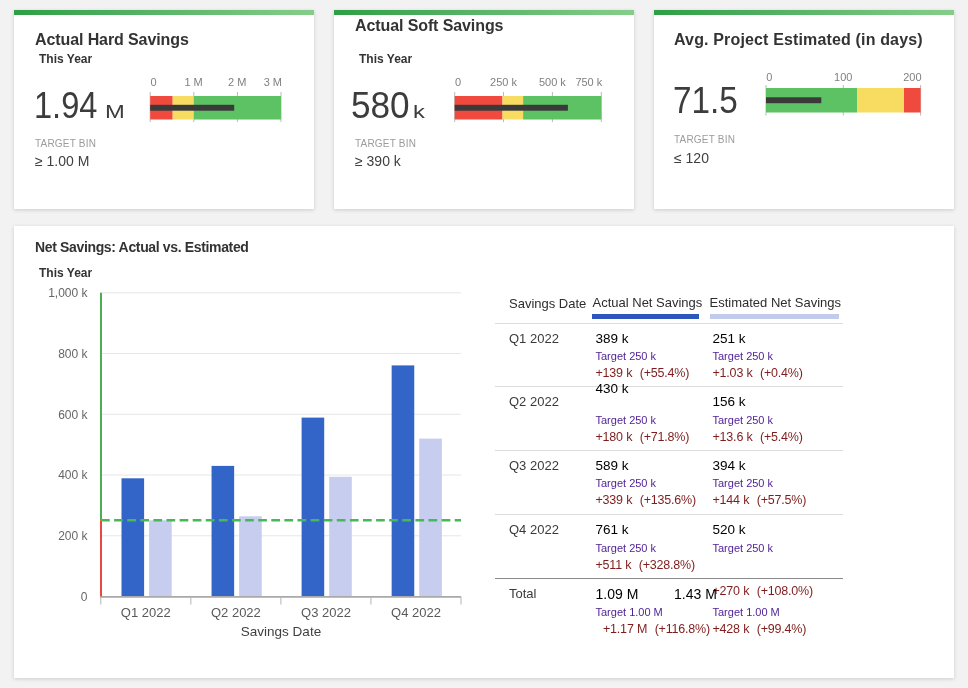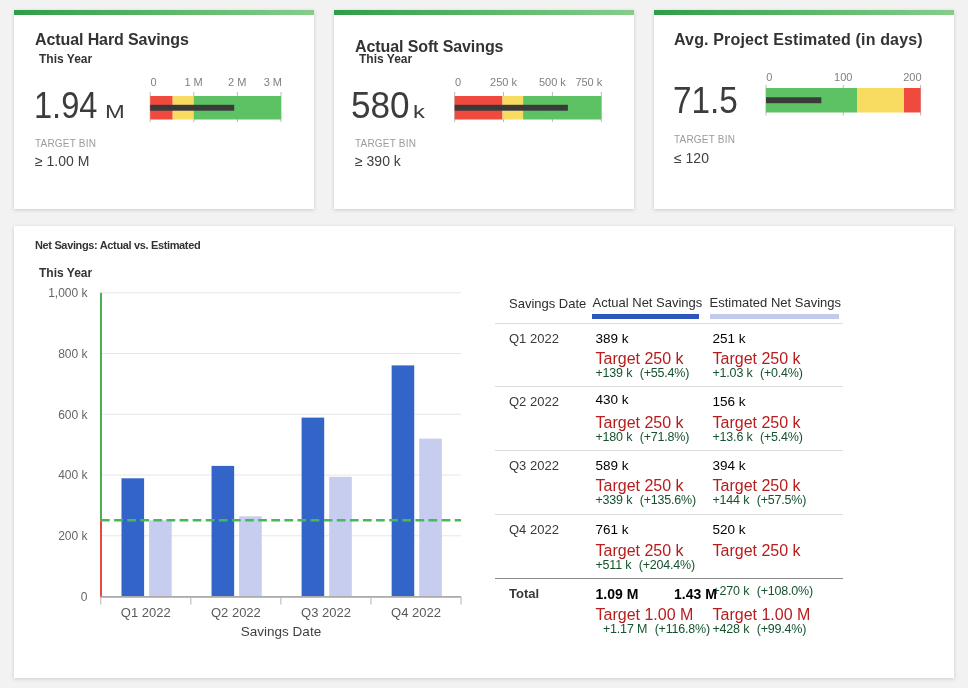--- a/index.html
+++ b/index.html
@@ -30,21 +30,21 @@
     <div class="accent" style="background:none"></div>
   </div>
 
 <div class="abs t1" style="left:35px;top:31px">Actual Hard Savings</div>
 <div class="abs t2" style="left:39px;top:52px">This Year</div>
 <div class="abs val" style="left:34px;top:87px;transform:scaleX(.88)">1.94</div>
 <div class="abs suf" style="left:104.5px;top:101px">M</div>
 <div class="abs tbin" style="left:35px;top:137.5px">TARGET BIN</div>
 <div class="abs binv" style="left:35px;top:153px">≥ 1.00 M</div>
 
-<div class="abs t1" style="left:355px;top:38px">Actual Soft Savings</div>
+<div class="abs t1" style="left:355px;top:17px">Actual Soft Savings</div>
 <div class="abs t2" style="left:359px;top:52px">This Year</div>
 <div class="abs val" style="left:351px;top:87px;transform:scaleX(.95)">580</div>
 <div class="abs suf" style="left:412.5px;top:101px">k</div>
 <div class="abs tbin" style="left:355px;top:137.5px">TARGET BIN</div>
 <div class="abs binv" style="left:355px;top:153px">≥ 390 k</div>
 
 <div class="abs t1" style="left:674px;top:31px;letter-spacing:0.15px">Avg. Project Estimated (in days)</div>
 <div class="abs val" style="left:672.5px;top:82px;transform:scaleX(.9)">71.5</div>
 <div class="abs tbin" style="left:674px;top:134px">TARGET BIN</div>
 <div class="abs binv" style="left:674px;top:150px">≤ 120</div>
@@ -97,21 +97,21 @@
     <line x1="10" y1="25" x2="10" y2="55.5"></line>
     <line x1="87.3" y1="25" x2="87.3" y2="55.5"></line>
     <line x1="164.6" y1="25" x2="164.6" y2="55.5"></line>
   </g>
   <rect x="10" y="28" width="91" height="24.5" fill="#5cc263"></rect>
   <rect x="101" y="28" width="47" height="24.5" fill="#f8dc62"></rect>
   <rect x="148" y="28" width="16.6" height="24.5" fill="#f04a3e"></rect>
   <rect x="10" y="37.3" width="55.3" height="5.9" fill="#3a3a3a"></rect>
 </svg>
 
-<div class="abs t1" style="left:35px;top:239px;font-size:11px;letter-spacing:-0.35px">Net Savings: Actual vs. Estimated</div>
+<div class="abs t1" style="left:35px;top:239px;font-size:14px;letter-spacing:-0.35px">Net Savings: Actual vs. Estimated</div>
 <div class="abs t2" style="left:39px;top:266px">This Year</div>
 
 <svg class="abs" style="left:14px;top:226px" width="470" height="420" viewBox="0 0 470 420">
 
   <g stroke="#e6e6e6" stroke-width="1">
     <line x1="86.8" y1="66.8" x2="447" y2="66.8"></line>
     <line x1="86.8" y1="127.5" x2="447" y2="127.5"></line>
     <line x1="86.8" y1="188.3" x2="447" y2="188.3"></line>
     <line x1="86.8" y1="249" x2="447" y2="249"></line>
     <line x1="86.8" y1="309.8" x2="447" y2="309.8"></line>
@@ -159,23 +159,23 @@
     <text x="312" y="390.5">Q3 2022</text>
     <text x="402" y="390.5">Q4 2022</text>
   </g>
   <text x="267" y="409.5" font-family="Liberation Sans" font-size="13.5" fill="#404040" text-anchor="middle">Savings Date</text>
 </svg>
 
 <style>
 .th{font-size:13px;color:#2d2d2d}
 .rowlab{font-size:13px;color:#3a3a3a}
 .rowval{font-size:13.5px;color:#000000}
-.bold{font-weight:bold}
-.tgt{font-size:16px;color:#b91c1c}
-.delta{font-size:12.5px;color:#14532d;letter-spacing:-0.2px}
+.bold{font-weight:normal}
+.tgt{font-size:11px;color:#4c1d95}
+.delta{font-size:12.5px;color:#7f1d1d;letter-spacing:-0.2px}
 .gap{margin-left:7.5px}
 .sep{position:absolute;left:494.5px;width:348.5px;height:1px;background:#dcdcdc}
 </style>
 
 <div class="abs th" style="left:509px;top:296.2px">Savings Date</div>
 <div class="abs th" style="left:592.5px;top:295px">Actual Net Savings</div>
 <div class="abs th" style="left:709.5px;top:295px">Estimated Net Savings</div>
 <div class="abs" style="left:591.5px;top:313.6px;width:107.5px;height:5px;background:#2e57be"></div>
 <div class="abs" style="left:709.5px;top:313.6px;width:129.5px;height:5px;background:#c2cbec"></div>
 <div class="sep" style="top:323.3px"></div>
@@ -183,21 +183,21 @@
 <div class="abs rowlab" style="left:509px;top:330.7px">Q1 2022</div>
 <div class="abs rowval" style="left:595.5px;top:330.7px">389 k</div>
 <div class="abs rowval" style="left:712.5px;top:330.7px">251 k</div>
 <div class="abs tgt" style="left:595.5px;top:350.4px">Target 250 k</div>
 <div class="abs tgt" style="left:712.5px;top:350.4px">Target 250 k</div>
 <div class="abs delta" style="left:595.5px;top:366.3px">+139 k<span class="gap">(+55.4%)</span></div>
 <div class="abs delta" style="left:712.5px;top:366.3px">+1.03 k<span class="gap">(+0.4%)</span></div>
 <div class="sep" style="top:386.4px"></div>
 
 <div class="abs rowlab" style="left:509px;top:394.4px">Q2 2022</div>
-<div class="abs rowval" style="left:595.5px;top:392px">430 k</div>
+<div class="abs rowval" style="left:595.5px;top:381px">430 k</div>
 <div class="abs rowval" style="left:712.5px;top:394.4px">156 k</div>
 <div class="abs tgt" style="left:595.5px;top:414.1px">Target 250 k</div>
 <div class="abs tgt" style="left:712.5px;top:414.1px">Target 250 k</div>
 <div class="abs delta" style="left:595.5px;top:430.0px">+180 k<span class="gap">(+71.8%)</span></div>
 <div class="abs delta" style="left:712.5px;top:430.0px">+13.6 k<span class="gap">(+5.4%)</span></div>
 <div class="sep" style="top:449.8px"></div>
 
 <div class="abs rowlab" style="left:509px;top:457.7px">Q3 2022</div>
 <div class="abs rowval" style="left:595.5px;top:457.7px">589 k</div>
 <div class="abs rowval" style="left:712.5px;top:457.7px">394 k</div>
@@ -205,21 +205,21 @@
 <div class="abs tgt" style="left:712.5px;top:477.4px">Target 250 k</div>
 <div class="abs delta" style="left:595.5px;top:493.3px">+339 k<span class="gap">(+135.6%)</span></div>
 <div class="abs delta" style="left:712.5px;top:493.3px">+144 k<span class="gap">(+57.5%)</span></div>
 <div class="sep" style="top:514.2px"></div>
 
 <div class="abs rowlab" style="left:509px;top:522.0px">Q4 2022</div>
 <div class="abs rowval" style="left:595.5px;top:522.0px">761 k</div>
 <div class="abs rowval" style="left:712.5px;top:522.0px">520 k</div>
 <div class="abs tgt" style="left:595.5px;top:541.7px">Target 250 k</div>
 <div class="abs tgt" style="left:712.5px;top:541.7px">Target 250 k</div>
-<div class="abs delta" style="left:595.5px;top:557.6px">+511 k<span class="gap">(+204.4%)</span></div>
+<div class="abs delta" style="left:595.5px;top:557.6px">+511 k<span class="gap">(+328.8%)</span></div>
 <div class="abs delta" style="left:712.5px;top:584px">+270 k<span class="gap">(+108.0%)</span></div>
 <div class="sep" style="top:577.5px;height:1.3px;background:#8a8a8a"></div>
 
 <div class="abs rowlab bold" style="left:509px;top:586.1px">Total</div>
 <div class="abs rowval bold" style="left:595.5px;top:586.1px;font-size:14px">1.09 M</div>
 <div class="abs rowval bold" style="left:674px;top:586.1px;font-size:14px">1.43 M</div>
 <div class="abs tgt" style="left:595.5px;top:605.8px">Target 1.00 M</div>
 <div class="abs tgt" style="left:712.5px;top:605.8px">Target 1.00 M</div>
 <div class="abs delta" style="left:603px;top:621.7px">+1.17 M<span class="gap">(+116.8%)</span></div>
 <div class="abs delta" style="left:712.5px;top:621.7px">+428 k<span class="gap">(+99.4%)</span></div>

